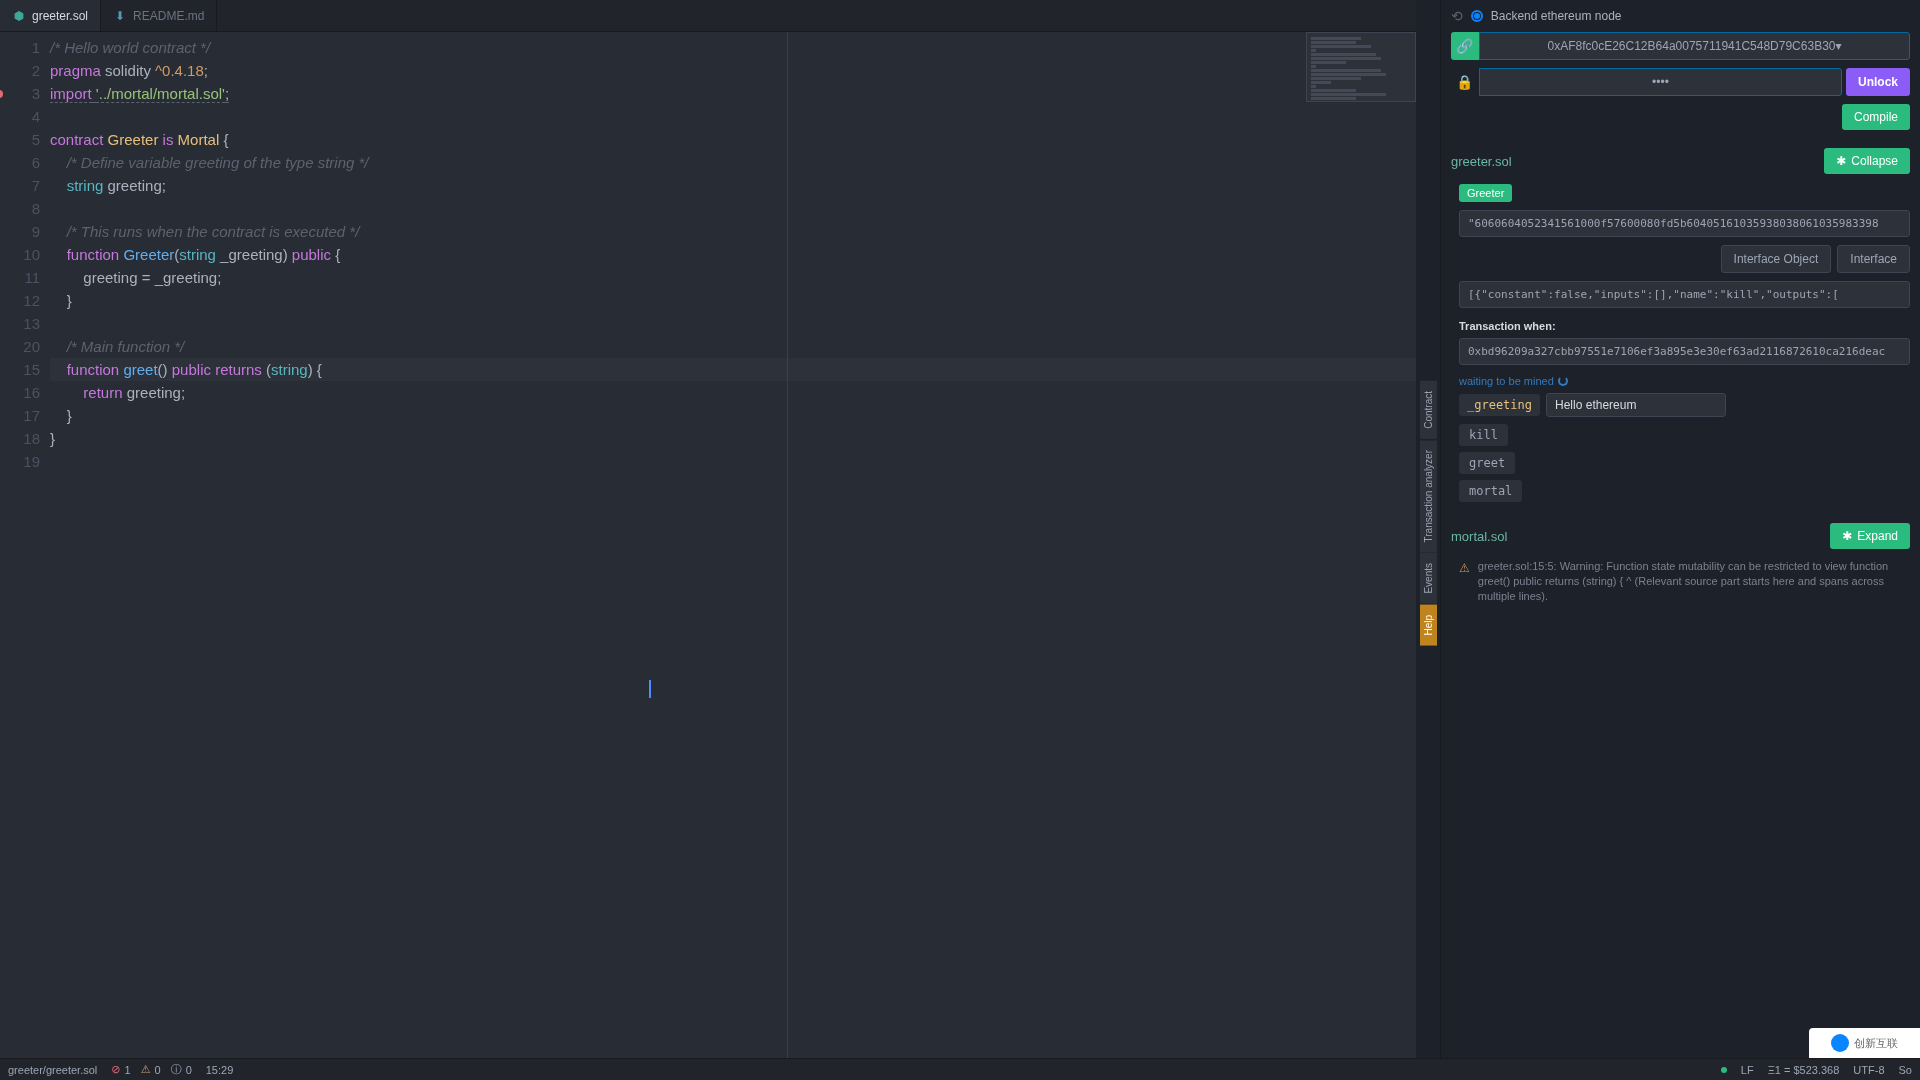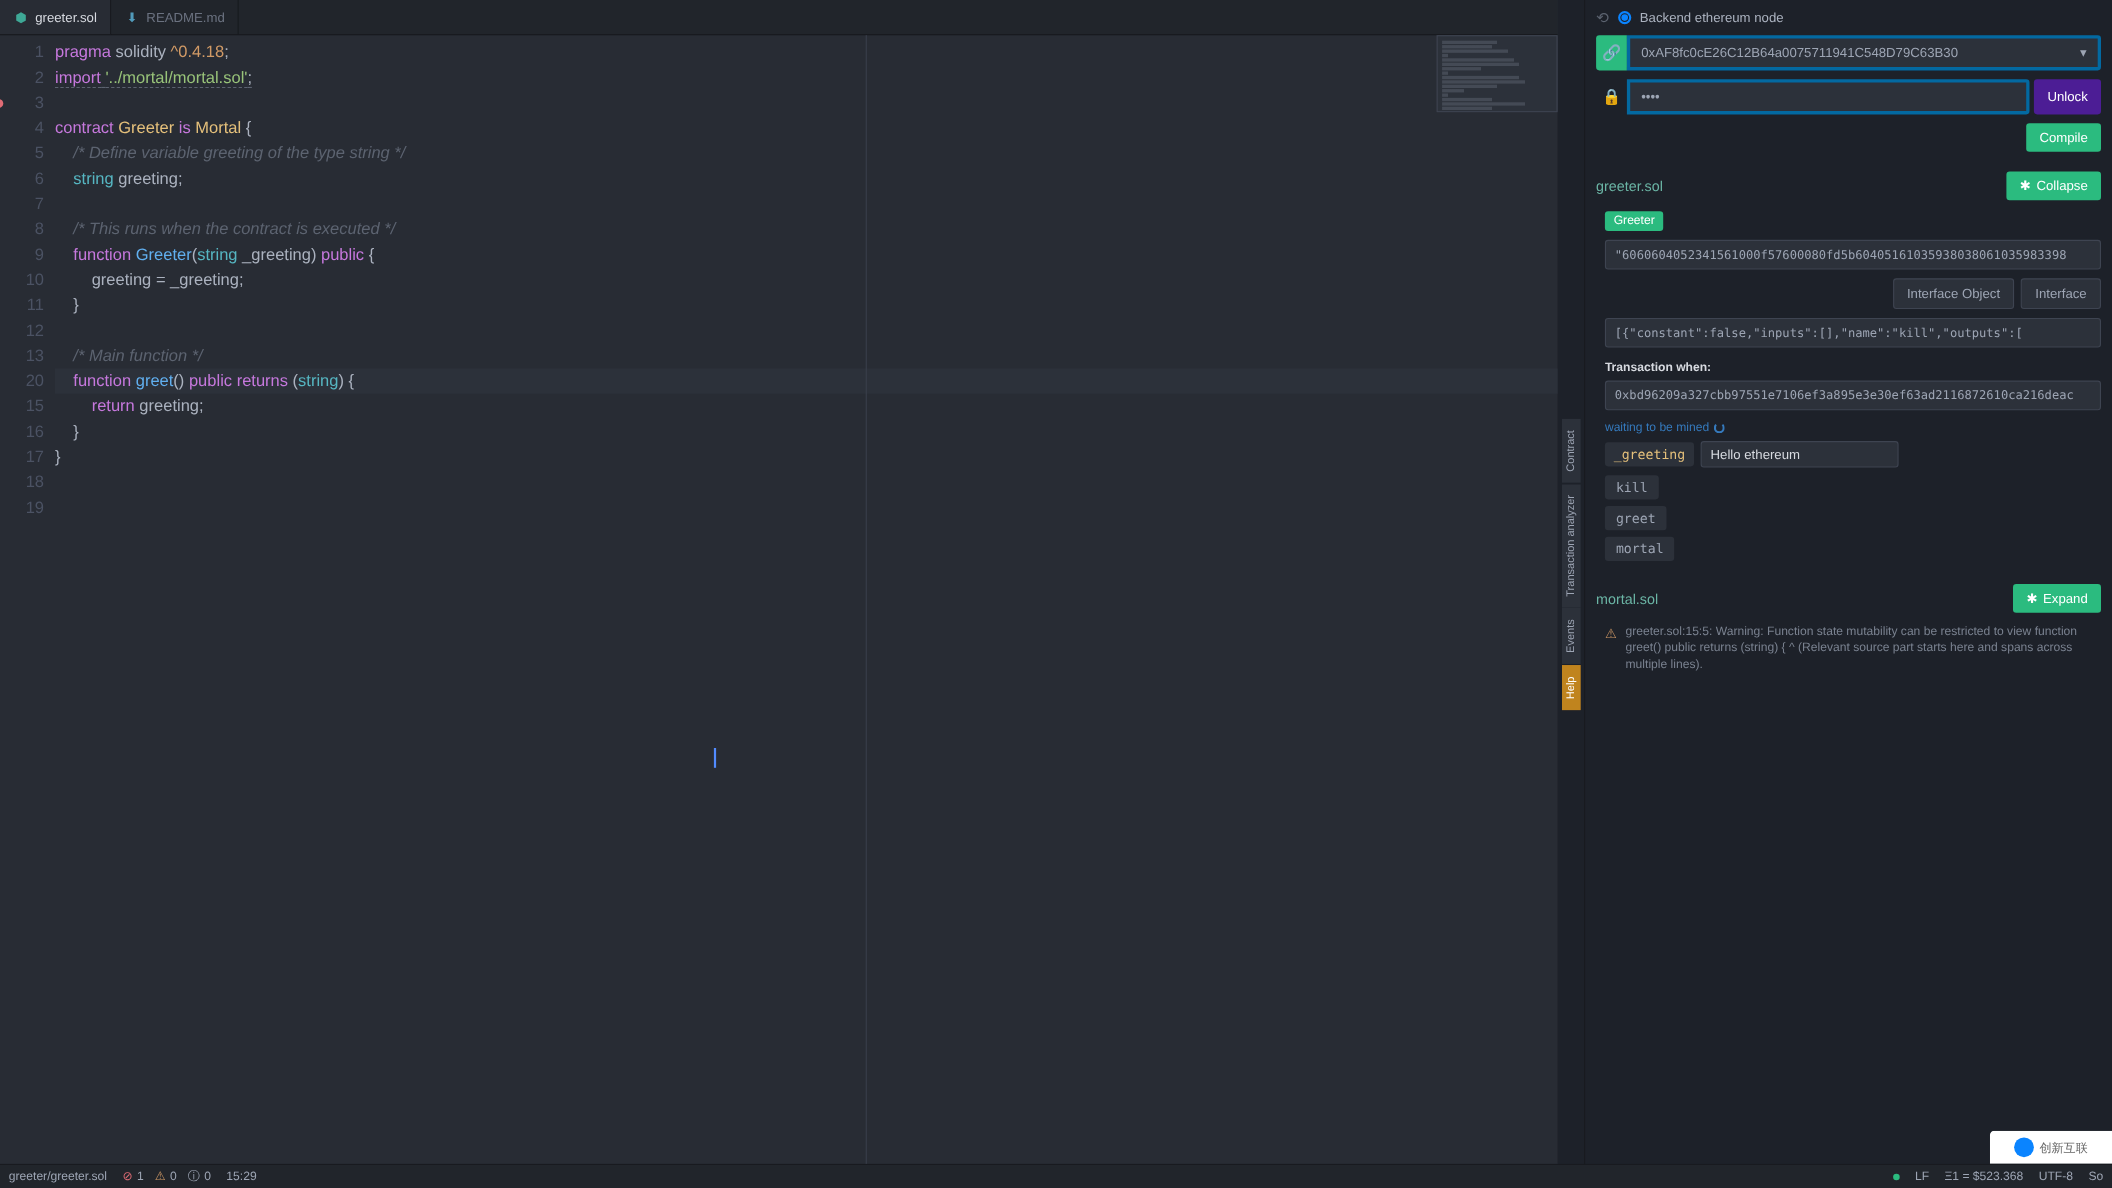--- a/index.html
+++ b/index.html
@@ -43,24 +43,24 @@
 .right-panel { width: 480px; background: #1d2129; border-left: 1px solid #181a1f; display: flex; flex-direction: column; }
 .panel-title { background: #0a84ff; color: #fff; text-align: center; padding: 5px 0; font-size: 12px; font-weight: bold; }
 .panel-body { flex: 1; overflow: auto; padding: 8px 10px; }
 .node-row { display: flex; align-items: center; gap: 8px; margin-bottom: 8px; }
 .radio { width: 12px; height: 12px; border: 2px solid #0a84ff; border-radius: 50%; display: inline-flex; align-items: center; justify-content: center; }
 .radio::after { content: ''; width: 6px; height: 6px; background: #0a84ff; border-radius: 50%; }
 .sync-icon { color: #5c6370; font-size: 14px; }
 .form-row { display: flex; gap: 0; margin-bottom: 8px; align-items: stretch; }
 .icon-cell { width: 28px; background: transparent; color: #5c6370; display: flex; align-items: center; justify-content: center; font-size: 14px; }
 .icon-cell.green { background: #2bbb7f; color: #fff; border-radius: 3px 0 0 3px; }
-.select-field, .text-field { flex: 1; background: #2c313a; border: 3px solid #0369a1; color: #9da5b4; padding: 6px 10px; font-size: 12px; border-radius: 0 3px 3px 0; display: flex; align-items: center; justify-content: space-between; }
+.select-field, .text-field { flex: 1; background: #2c313a; border: 1px solid #0369a1; color: #9da5b4; padding: 6px 10px; font-size: 12px; border-radius: 0 3px 3px 0; display: flex; align-items: center; justify-content: center; }
 .select-arrow { color: #9da5b4; }
 .btn { padding: 6px 12px; border-radius: 3px; font-size: 12px; cursor: pointer; border: none; }
-.btn-blue { background: #4c1d95; color: #fff; }
+.btn-blue { background: #8b5cf6; color: #fff; font-weight: bold; }
 .btn-green { background: #2bbb7f; color: #fff; }
 .btn-dark { background: #2c313a; color: #9da5b4; border: 1px solid #3e4451; }
 .center-row { display: flex; justify-content: flex-end; margin: 6px 0 18px 0; }
 .file-header { display: flex; justify-content: space-between; align-items: center; margin: 6px 0 10px 0; }
 .file-header-name { color: #6bb5a5; font-size: 13px; }
 .collapse-btn { display: flex; align-items: center; gap: 5px; }
 .badge { display: inline-block; background: #2bbb7f; color: #fff; padding: 3px 8px; border-radius: 3px; font-size: 11px; margin-left: 8px; margin-bottom: 8px; }
 .data-box { background: #2c313a; border: 1px solid #3e4451; padding: 6px 8px; font-size: 11px; color: #9da5b4; font-family: Menlo, monospace; overflow: hidden; white-space: nowrap; text-overflow: ellipsis; border-radius: 3px; margin: 0 0 8px 8px; }
 .btn-row-right { display: flex; justify-content: flex-end; gap: 6px; margin: 8px 0 8px 8px; }
 .label-txt { font-size: 11px; color: #d7dae0; margin: 12px 0 6px 8px; font-weight: bold; }
@@ -117,20 +117,21 @@
           <div class="line-num">12</div>
           <div class="line-num">13</div>
           <div class="line-num">20</div>
           <div class="line-num">15</div>
           <div class="line-num">16</div>
           <div class="line-num">17</div>
           <div class="line-num">18</div>
           <div class="line-num">19</div>
         </div>
       <div class="code-content" id="code-content">
+          <div class="code-line"><span class="hl-comment">/* Hello world contract */</span></div>
           <div class="code-line"><span class="hl-keyword">pragma</span><span class="hl-text"> solidity </span><span class="hl-version">^0.4.18</span><span class="hl-punct">;</span></div>
           <div class="code-line"><span class="hl-keyword import-under">import</span><span class="hl-text import-under"> </span><span class="hl-string import-under">'../mortal/mortal.sol'</span><span class="hl-punct import-under">;</span></div>
           <div class="code-line"></div>
           <div class="code-line"><span class="hl-keyword">contract</span><span class="hl-text"> </span><span class="hl-classname">Greeter</span><span class="hl-text"> </span><span class="hl-keyword">is</span><span class="hl-text"> </span><span class="hl-classname">Mortal</span><span class="hl-punct"> {</span></div>
           <div class="code-line"><span class="hl-text">    </span><span class="hl-comment">/* Define variable greeting of the type string */</span></div>
           <div class="code-line"><span class="hl-text">    </span><span class="hl-builtin">string</span><span class="hl-text"> greeting;</span></div>
           <div class="code-line"></div>
           <div class="code-line"><span class="hl-text">    </span><span class="hl-comment">/* This runs when the contract is executed */</span></div>
           <div class="code-line"><span class="hl-text">    </span><span class="hl-keyword">function</span><span class="hl-text"> </span><span class="hl-fn">Greeter</span><span class="hl-punct">(</span><span class="hl-builtin">string</span><span class="hl-text"> _greeting) </span><span class="hl-keyword">public</span><span class="hl-punct"> {</span></div>
           <div class="code-line"><span class="hl-text">        greeting = _greeting;</span></div>

